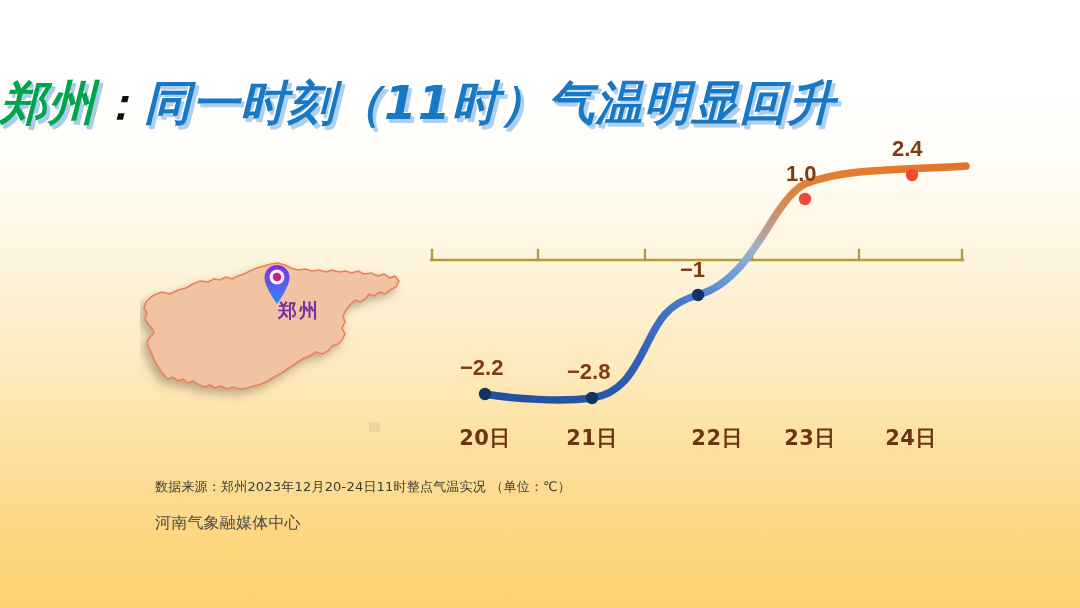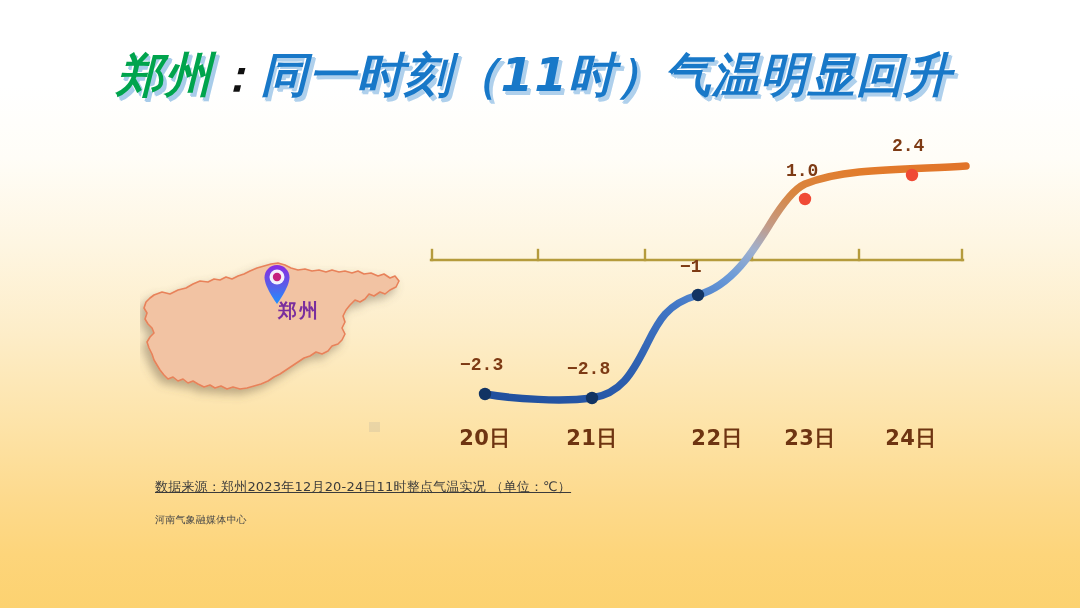--- a/index.html
+++ b/index.html
@@ -27,23 +27,23 @@
         #FDDA8D 82%,
         #FDD57B 91%,
         #FCD270 100%);
     overflow: hidden;
   }
 
   
   .title-wrap {
     position: absolute;
     left: 0;
-    top: 46px;
+    top: 74px;
     width: 952px;
-    text-align: right;
+    text-align: left;
     white-space: nowrap;
   }
   .title-seg {
     font-family: "DejaVu Sans", "Liberation Sans", sans-serif;
     font-size: 47px;
     font-weight: 900;
     font-style: italic;
     letter-spacing: 1px;
     line-height: 1.25;
   }
@@ -97,22 +97,22 @@
     position: absolute;
     left: 414px;
     top: 140px;
     width: 580px;
     height: 320px;
   }
   .chart-svg { display: block; overflow: visible; }
 
   .pt-label {
     position: absolute;
-    font-family: Liberation Mono, monospace;
-    font-size: 18px;
+    font-family: Liberation Sans, sans-serif;
+    font-size: 22px;
     font-weight: 700;
     color: #7D3A14;
     white-space: nowrap;
   }
   .day-label {
     position: absolute;
     top: 284px;
     width: 90px;
     margin-left: -45px;
     text-align: center;
@@ -126,28 +126,27 @@
   
   .footer-src {
     position: absolute;
     left: 155px;
     top: 478px;
     font-family: "DejaVu Sans", "Liberation Sans", sans-serif;
     font-size: 13px;
     color: #3B3B3B;
     white-space: nowrap;
     letter-spacing: 0.2px;
-    text-decoration: underline;
   }
   .footer-org {
     position: absolute;
     left: 155px;
     top: 513px;
     font-family: Liberation Sans, sans-serif;
-    font-size: 10px;
+    font-size: 16px;
     color: #4A4A4A;
     white-space: nowrap;
     letter-spacing: 0.2px;
   }
   .watermark {
     position: absolute;
     left: 362px;
     top: 418px;
     width: 26px;
     height: 22px;
@@ -242,21 +241,21 @@
                C406,38 425,34 445,32
                C480,29 520,28 552,26" fill="none" stroke="url(#lineGrad)" stroke-width="7.5" stroke-linecap="round" stroke-linejoin="round"></path>
 
       <circle cx="71" cy="254" r="6.2" fill="#123463"></circle>
       <circle cx="178" cy="258" r="6.2" fill="#123463"></circle>
       <circle cx="284" cy="155" r="6.2" fill="#123463"></circle>
       <circle cx="391" cy="59" r="6.2" fill="#F04A35"></circle>
       <circle cx="498" cy="35" r="6.2" fill="#F04A35"></circle>
     </svg>
 
-    <div class="pt-label" style="left:46px;  top:215px;">−2.3</div>
+    <div class="pt-label" style="left:46px;  top:215px;">−2.2</div>
     <div class="pt-label" style="left:153px; top:219px;">−2.8</div>
     <div class="pt-label" style="left:266px; top:117px;">−1</div>
     <div class="pt-label" style="left:372px; top:21px;">1.0</div>
     <div class="pt-label" style="left:478px; top:-4px;">2.4</div>
 
     <div class="day-label" style="left:71px;">20日</div>
     <div class="day-label" style="left:178px;">21日</div>
     <div class="day-label" style="left:284px;text-align:right;">22日</div>
     <div class="day-label" style="left:396px;">23日</div>
     <div class="day-label" style="left:497px;">24日</div>

